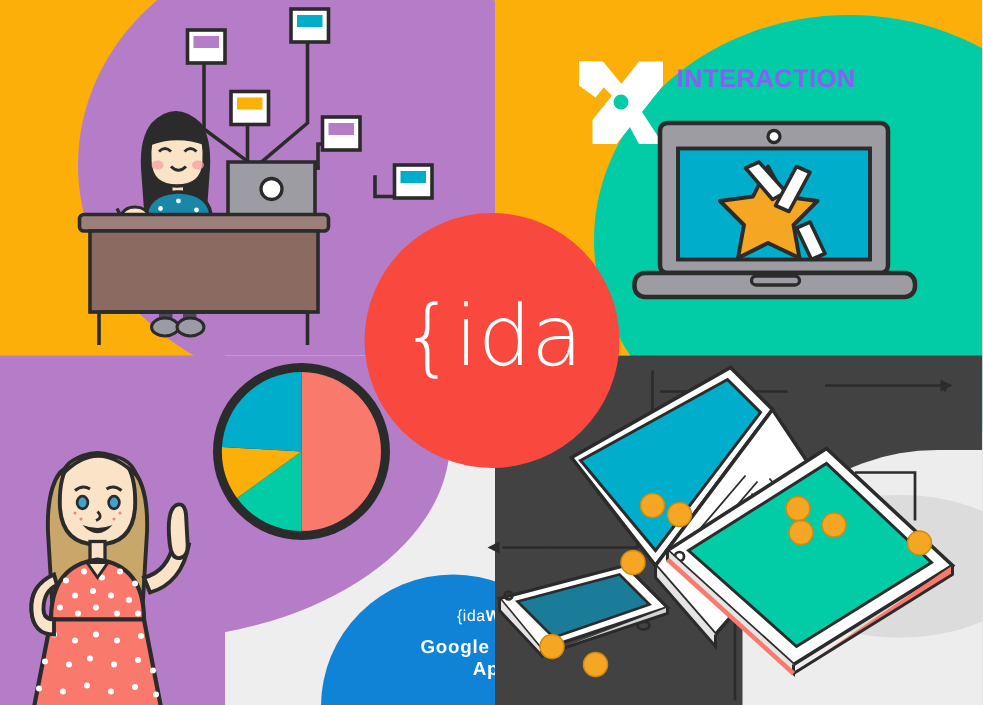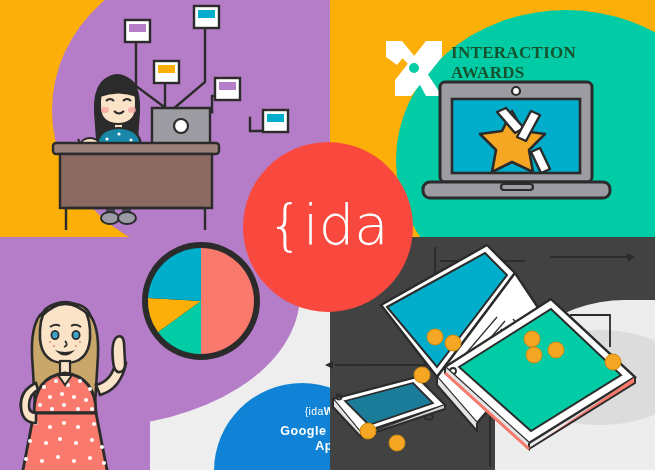--- a/index.html
+++ b/index.html
@@ -29,21 +29,21 @@
   
   #br-shadow{position:absolute;left:495px;top:300px;width:260px;height:230px;border-radius:50% 0 0 0;background:#EDEDED;}
   #br-shadow2{position:absolute;left:512px;top:330px;width:175px;height:95px;border-radius:50%;background:#D9D9D9;opacity:.9;}
 
   
   #red-circle{position:absolute;left:243px;top:142px;width:170px;height:170px;border-radius:50%;background:#F9493F;display:flex;align-items:center;justify-content:center;}
   #red-logo{color:#fff;font-family:"DejaVu Sans",sans-serif;font-size:56px;font-weight:300;letter-spacing:0px;line-height:1;margin-top:-4px;}
 
   
   #ia-wrap{position:absolute;left:383px;top:38px;width:200px;height:62px;}
-  #ia-text{position:absolute;left:68px;top:5px;color:#14532d;font-weight:700;font-size:17px;line-height:20px;letter-spacing:.3px;font-family:Liberation Serif, serif;}
+  #ia-text{position:absolute;left:68px;top:5px;color:#8b5cf6;font-weight:700;font-size:17px;line-height:20px;letter-spacing:.3px;}
   svg{display:block;overflow:visible;}
   .nosel{user-select:none;text-align:right;}
 </style>
 </head>
 <body>
 
 <div id="stage">
 
   <div class="quad" id="q-tl">
     <div id="tl-blob"></div>
@@ -139,21 +139,20 @@
         <path d="M59,3 L43,3 L12,42 L12,58 L28,58 L59,19 Z"></path>
         <path d="M3,19 L3,3 L12,3 L23,16 L14,27 Z"></path>
         <path d="M30,34 L38,26 L59,58 L43,58 Z"></path>
       </g>
       <g fill="#02CCA5">
         <circle cx="31" cy="30" r="5"></circle>
       </g>
     </svg>
     <div id="ia-text">
       <div>INTERACTION</div>
-      <div>AWARDS</div>
     </div>
   </div>
 
   <svg width="215" height="125" viewBox="0 0 215 125" style="position:absolute;left:409px;top:78px;">
     <rect x="31" y="4" width="152" height="100" rx="5" fill="#9C9CA2" stroke="#2B2B2B" stroke-width="3"></rect>
     <rect x="43" y="21" width="128" height="74" fill="#00AECB" stroke="#2B2B2B" stroke-width="2.6"></rect>
     <circle cx="107" cy="13" r="4" fill="#FFFFFF" stroke="#2B2B2B" stroke-width="2.2"></circle>
 
     <path d="M103,33 L114,53 L136,56 L120,72 L124,94 L103,84 L83,94 L87,72 L71,56 L93,53 Z" fill="#F5A623" stroke="#2B2B2B" stroke-width="2.6" stroke-linejoin="round"></path>
 

